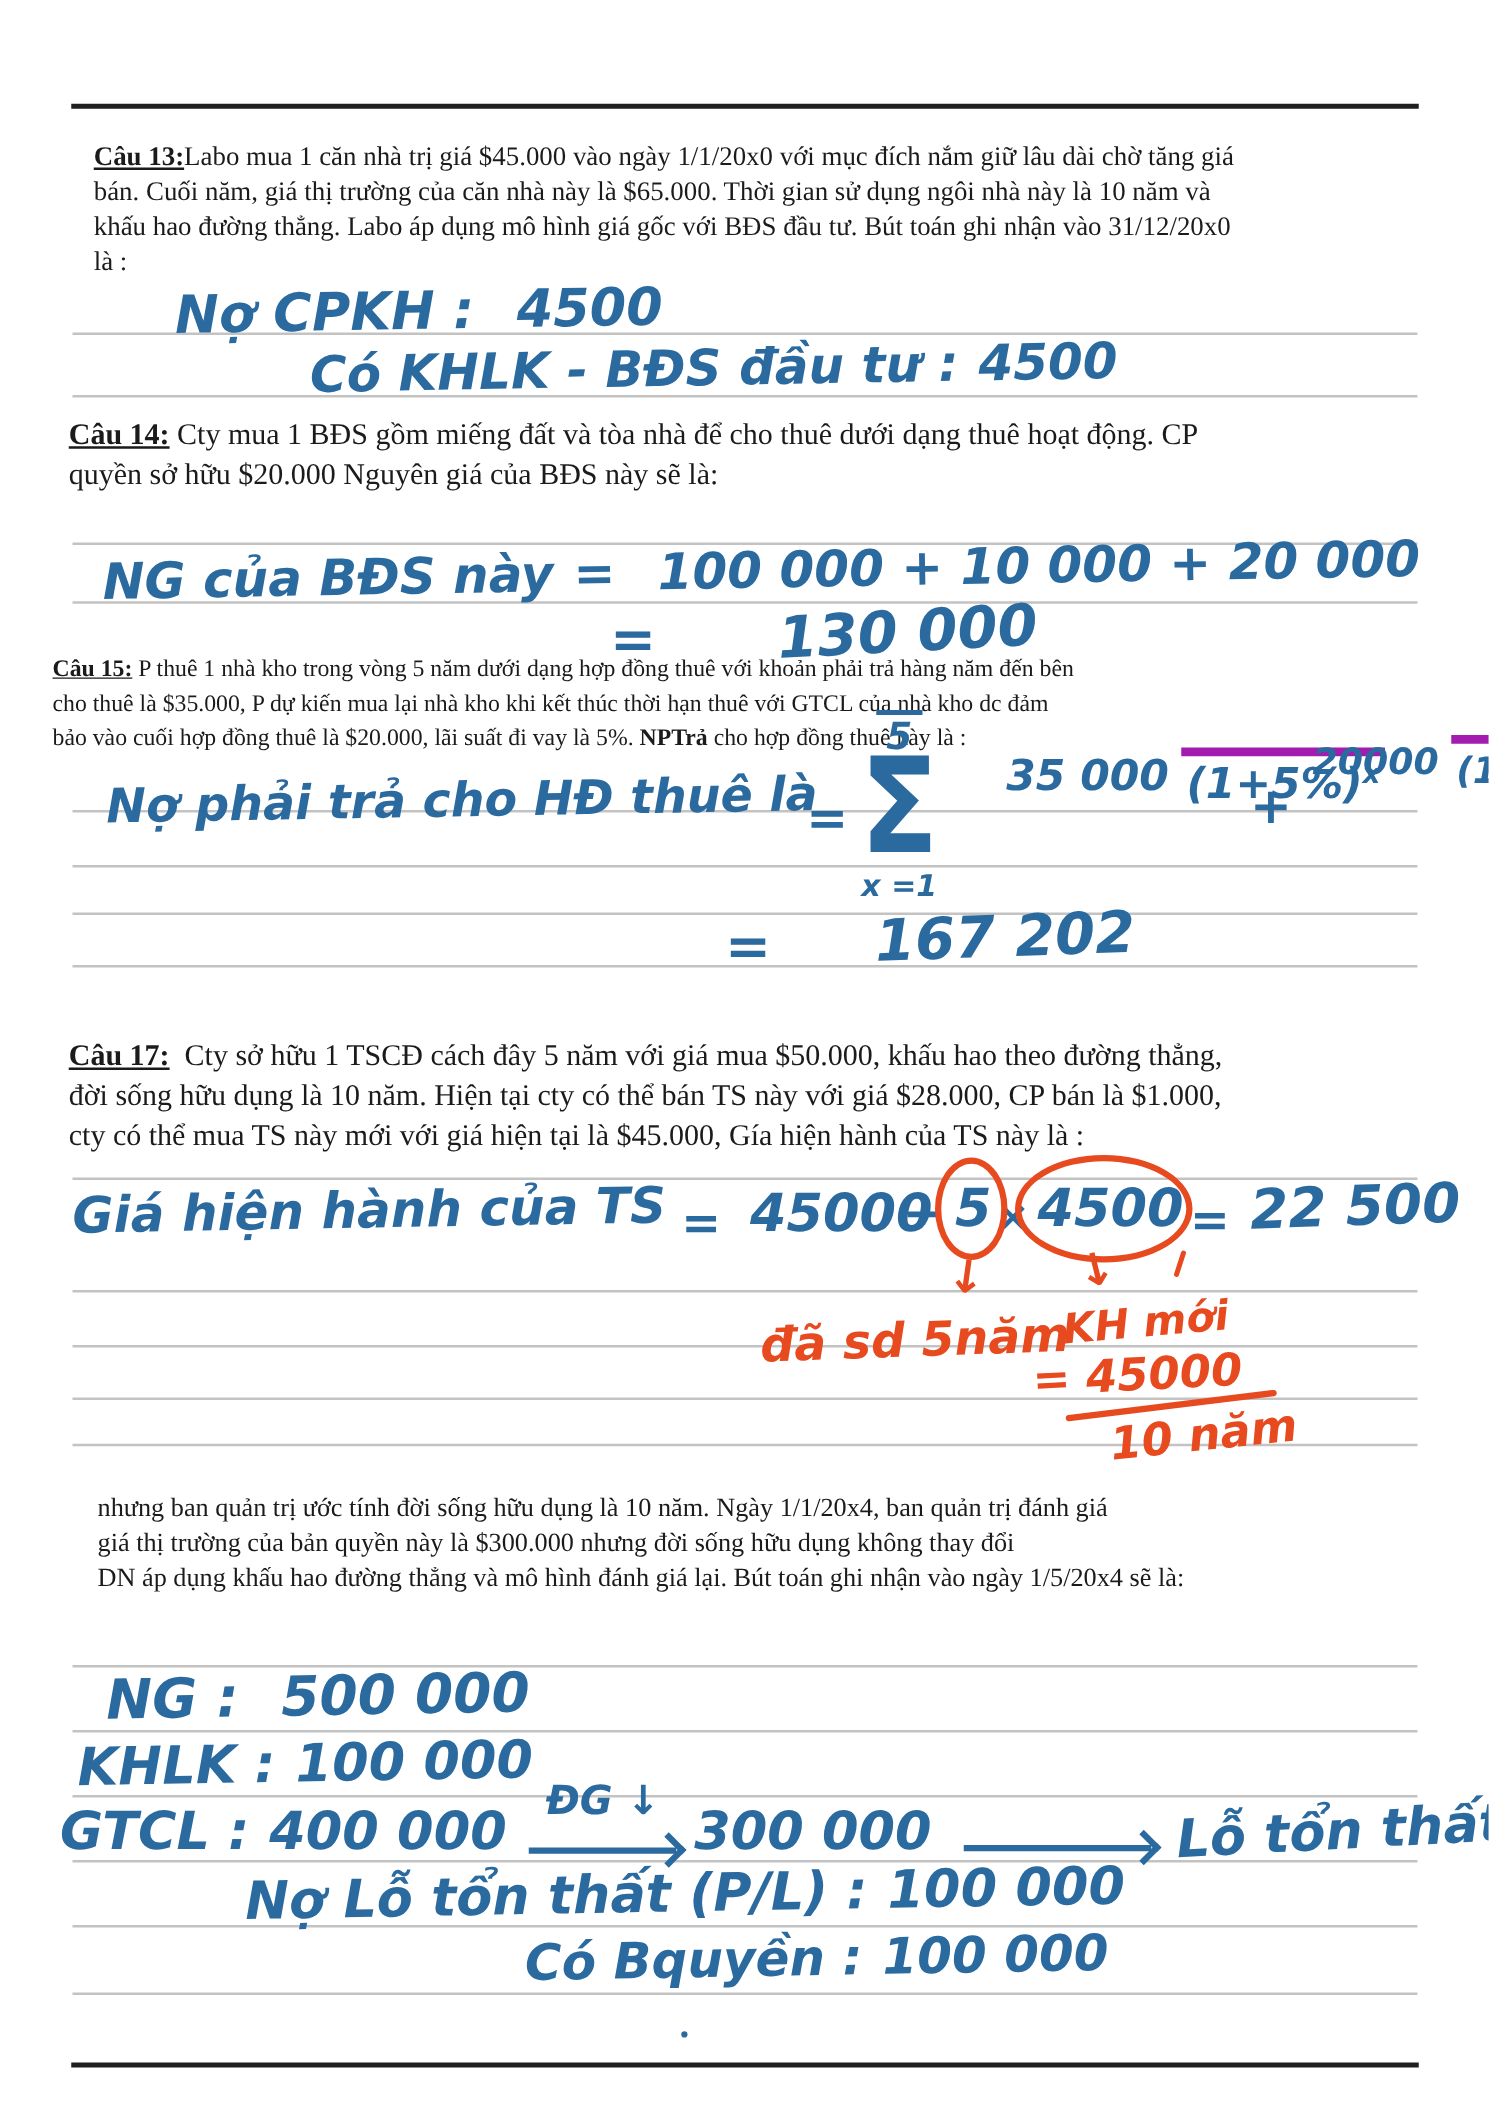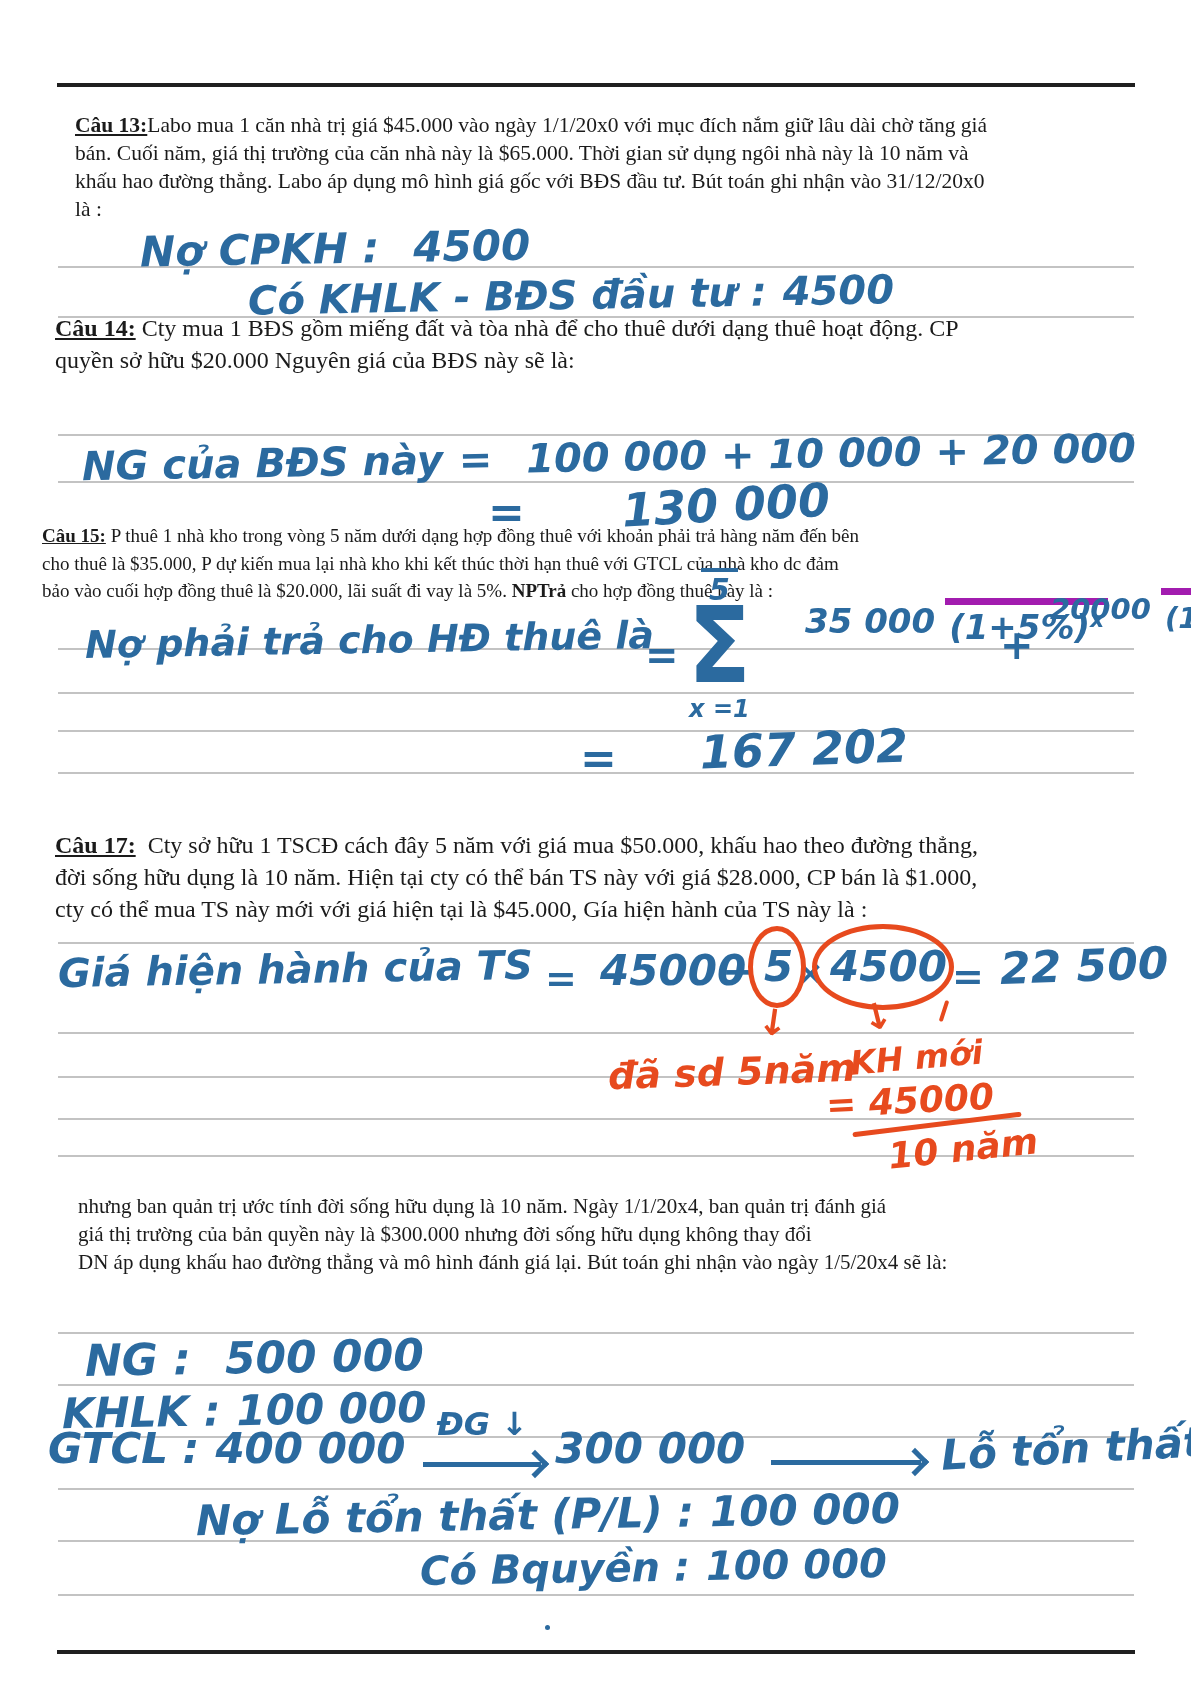--- a/index.html
+++ b/index.html
@@ -33,21 +33,21 @@
   .frac sup{font-size:22px;}
   
   .red-circle{position:absolute;border:5px solid #e74a1e;border-radius:50%;z-index:4;}
   .red-bar{position:absolute;height:5px;background:#e74a1e;border-radius:3px;z-index:4;}
   .red-tick{position:absolute;width:4px;height:22px;background:#e74a1e;border-radius:2px;z-index:4;}
   
   .harrow{display:inline-block;position:relative;height:20px;border-bottom:5px solid #2b6a9f;}
   .harrow::after{content:"";position:absolute;right:-4px;bottom:-12px;width:15px;height:15px;
                  border-top:5px solid #2b6a9f;border-right:5px solid #2b6a9f;transform:rotate(45deg);}
   .labeled-arrow{display:inline-flex;flex-direction:column;align-items:center;}
-  .arrow-label{font-size:32px;line-height:1;margin-bottom:2px;}
+  .arrow-label{font-size:32px;line-height:1;margin-bottom:2px;margin-top:16px;}
   .row-bottom{display:flex;align-items:flex-end;}
   .dot{position:absolute;width:5px;height:5px;border-radius:50%;background:#2b6a9f;z-index:3;}
 </style>
 </head>
 <body>
 
 <div class="sheet">
 
   <div class="heavy-rule" style="top:83px;"></div>
   <div class="heavy-rule" style="top:1650px;"></div>
@@ -80,21 +80,21 @@
     <div class="pline">là :</div>
   </div>
 
   <div class="hand" style="left:140px;top:224px;font-size:42px;transform:rotate(-1deg);">
     <span>Nợ CPKH :</span><span class="gap"></span><span>4500</span>
   </div>
   <div class="hand" style="left:248px;top:272px;font-size:40px;transform:rotate(-1deg);">
     <span>Có KHLK - BĐS đầu tư :</span><span class="gap-s"></span><span>4500</span>
   </div>
 
-  <div class="q" style="left:55px;top:312px;font-size:24px;line-height:32px;">
+  <div class="q" style="left:55px;top:332px;font-size:24px;line-height:32px;">
     <div class="pline"><span class="qlabel">Câu 14:</span> <span>Cty mua 1 BĐS gồm miếng đất và tòa nhà để cho thuê dưới dạng thuê hoạt động. CP</span></div>
     <div class="pline">quyền sở hữu $20.000 Nguyên giá của BĐS này sẽ là:</div>
   </div>
 
   <div class="hand" style="left:82px;top:434px;font-size:40px;transform:rotate(-1deg);">
     <span>NG của BĐS này</span><span class="gap-s"></span><span>=</span><span class="gap"></span><span>100 000  +  10 000  +  20 000</span>
   </div>
   <div class="hand" style="left:488px;top:486px;font-size:44px;">=</div>
   <div class="hand" style="left:622px;top:478px;font-size:46px;transform:rotate(-3deg);">130 000</div>
 

